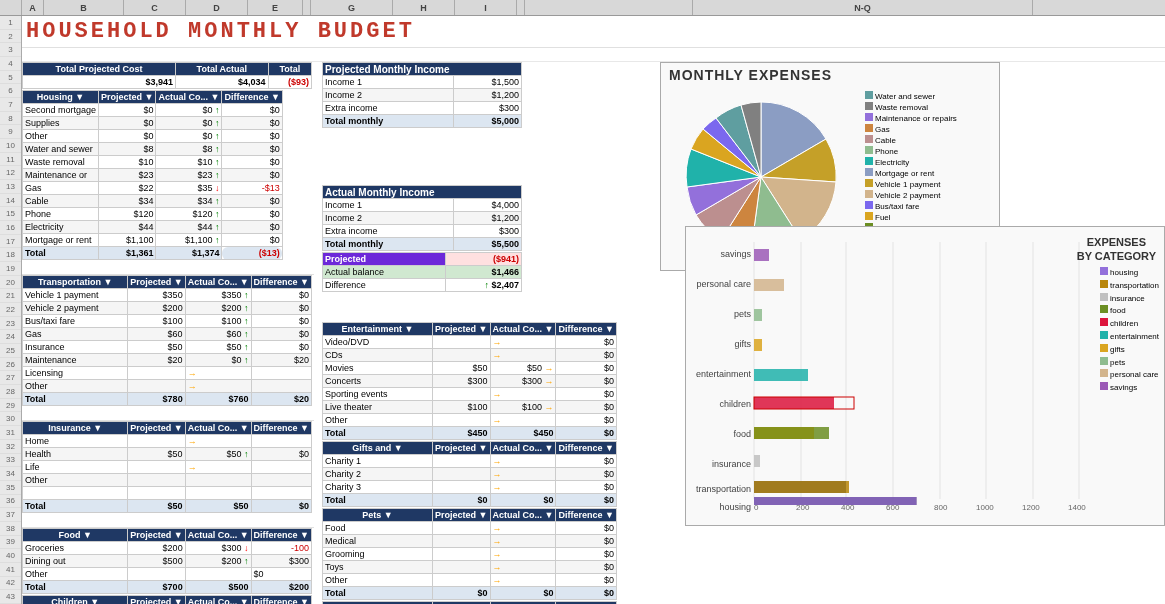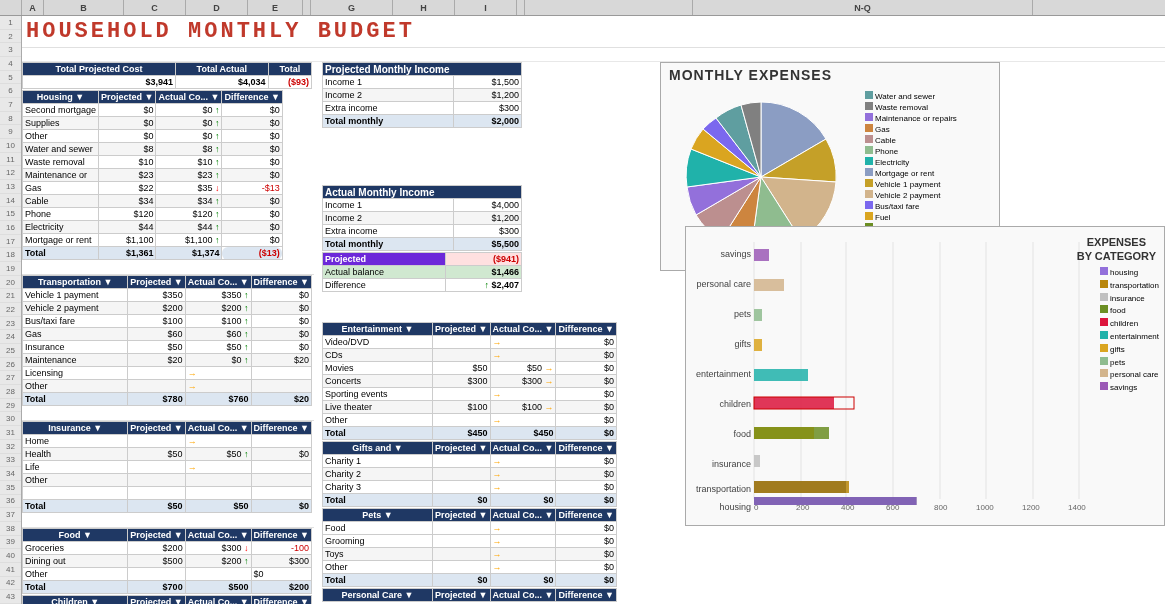--- a/index.html
+++ b/index.html
@@ -418,21 +418,21 @@
             <tr style="background:#f5f5f5;">
                   <td>Income 2</td>
                   <td class="dn">$1,200</td>
                 </tr>
             <tr>
                   <td>Extra income</td>
                   <td class="dn">$300</td>
                 </tr>
             <tr style="background:#dce6f1; font-weight:bold;">
                   <td>Total monthly</td>
-                  <td class="dn" style="font-weight:bold;">$2,000</td>
+                  <td class="dn" style="font-weight:bold;">$5,000</td>
                 </tr>
           </tbody>
             </table>
 
           <div style="height:56px;"></div>
 
           <table class="dt" style="width:200px; margin-bottom:1px;">
             <tbody>
                 <tr>
                   <td colspan="2" style="background:#1f3864; color:white; font-weight:bold; font-size:10px;">Actual Monthly Income</td>
@@ -575,20 +575,26 @@
           <table class="dt" style="width:295px; margin-bottom:1px; margin-top:1px;">
             <tbody>
                 <tr class="hdr">
               <td style="width:110px;">Pets ▼</td>
               <td style="width:55px;">Projected ▼</td>
               <td style="width:58px;">Actual Co... ▼</td>
               <td style="width:55px;">Difference ▼</td>
             </tr>
             <tr>
                   <td>Food</td>
+                  <td></td>
+                  <td><span style="color:orange;">→</span></td>
+                  <td class="dn">$0</td>
+                </tr>
+            <tr style="background:#f5f5f5;">
+                  <td>Medical</td>
                   <td></td>
                   <td><span style="color:orange;">→</span></td>
                   <td class="dn">$0</td>
                 </tr>
             <tr>
                   <td>Grooming</td>
                   <td></td>
                   <td><span style="color:orange;">→</span></td>
                   <td class="dn">$0</td>
                 </tr>

